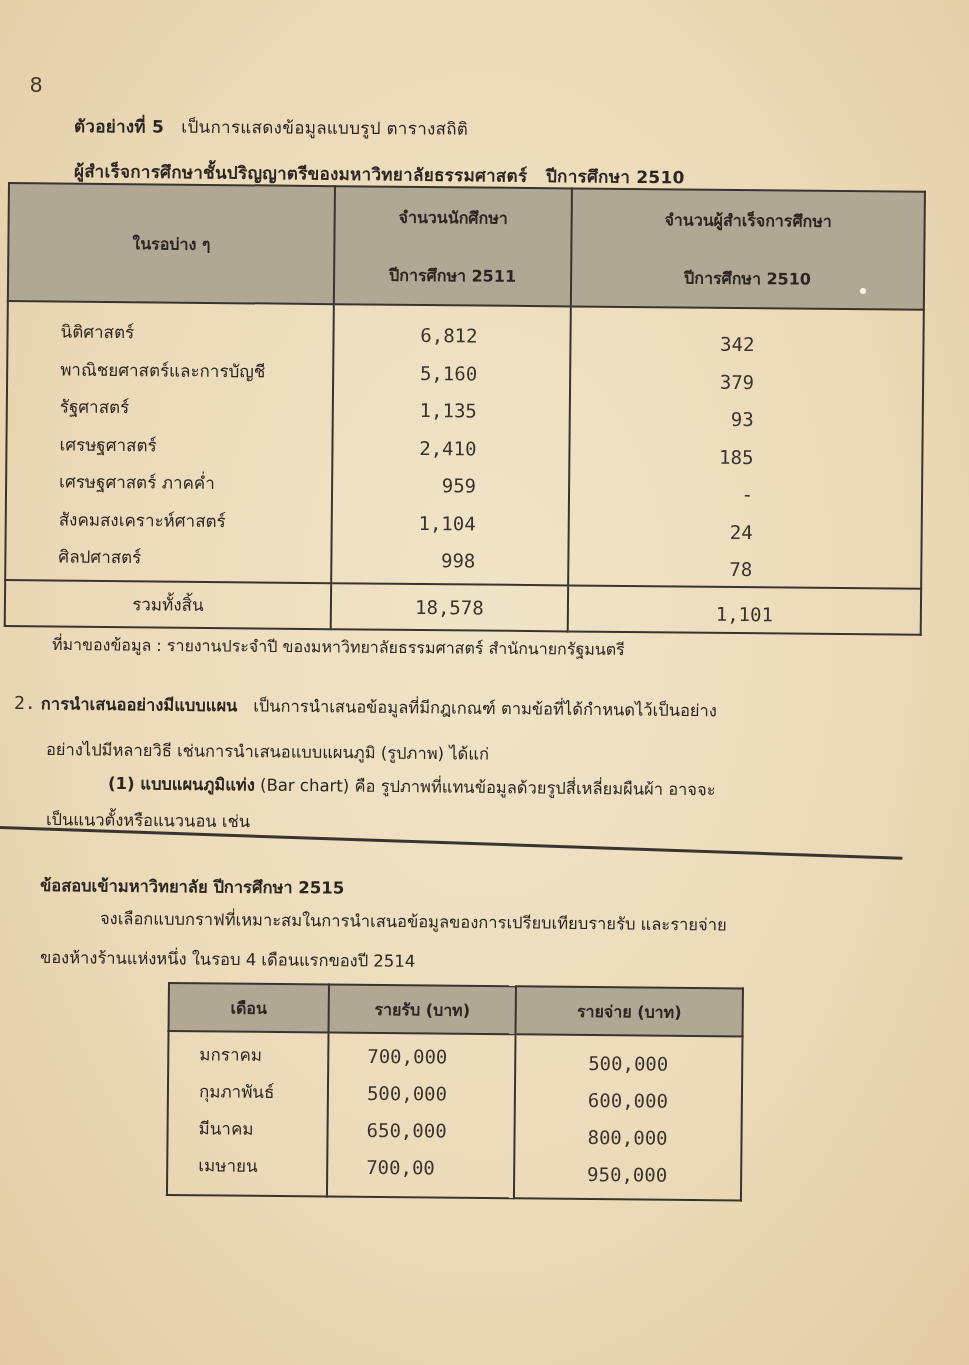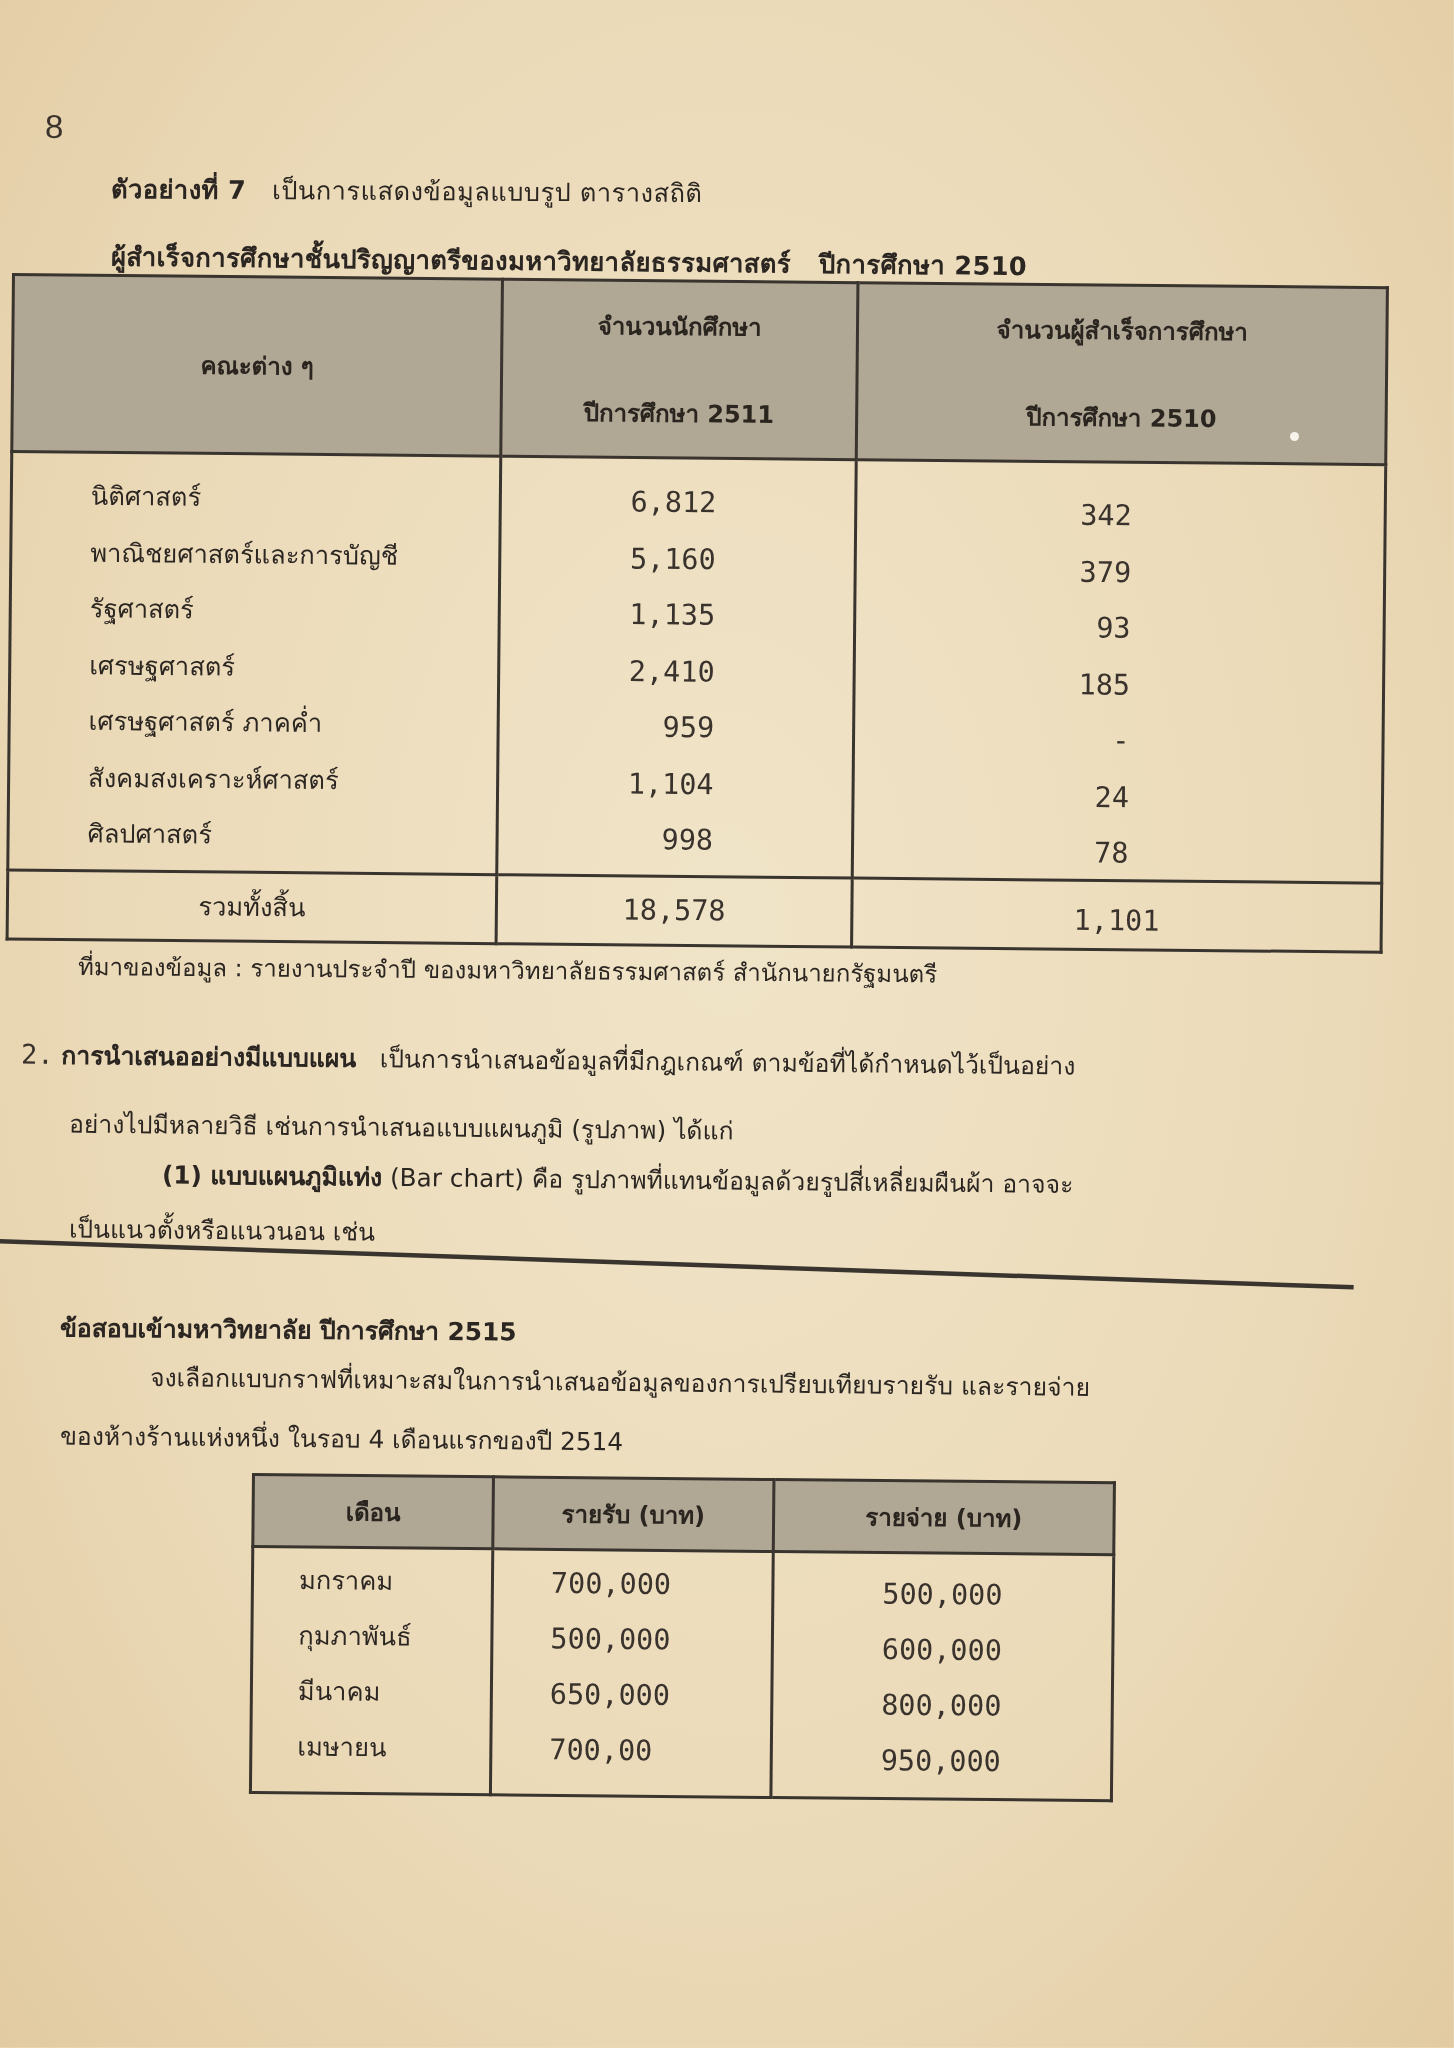--- a/index.html
+++ b/index.html
@@ -162,34 +162,34 @@
       background: #f7f3ea;
       left: 860px; top: 288px;
     }
   </style>
 </head>
 <body>
 
 <div class="abs page-num">8</div>
 
 <div class="abs caption-line cap1">
-  <span class="bold">ตัวอย่างที่ 7</span>&nbsp;&nbsp;
+  <span class="bold">ตัวอย่างที่ 5</span>&nbsp;&nbsp;
   <span>เป็นการแสดงข้อมูลแบบรูป ตารางสถิติ</span>
 </div>
 <div class="abs caption-line cap2 bold">
   <span>ผู้สำเร็จการศึกษาชั้นปริญญาตรีของมหาวิทยาลัยธรรมศาสตร์</span>&nbsp;&nbsp;
   <span>ปีการศึกษา 2510</span>
 </div>
 
 <div class="abs t1">
   <table>
     <tbody>
         <tr class="head-row">
       <th class="col1">
-        <span>คณะต่าง ๆ</span>
+        <span>ในรอบ่าง ๆ</span>
       </th>
       <th class="col2">
         <div class="th-stack">
           <span>จำนวนนักศึกษา</span>
           <span>ปีการศึกษา 2511</span>
         </div>
       </th>
       <th>
         <div class="th-stack">
           <span>จำนวนผู้สำเร็จการศึกษา</span>

